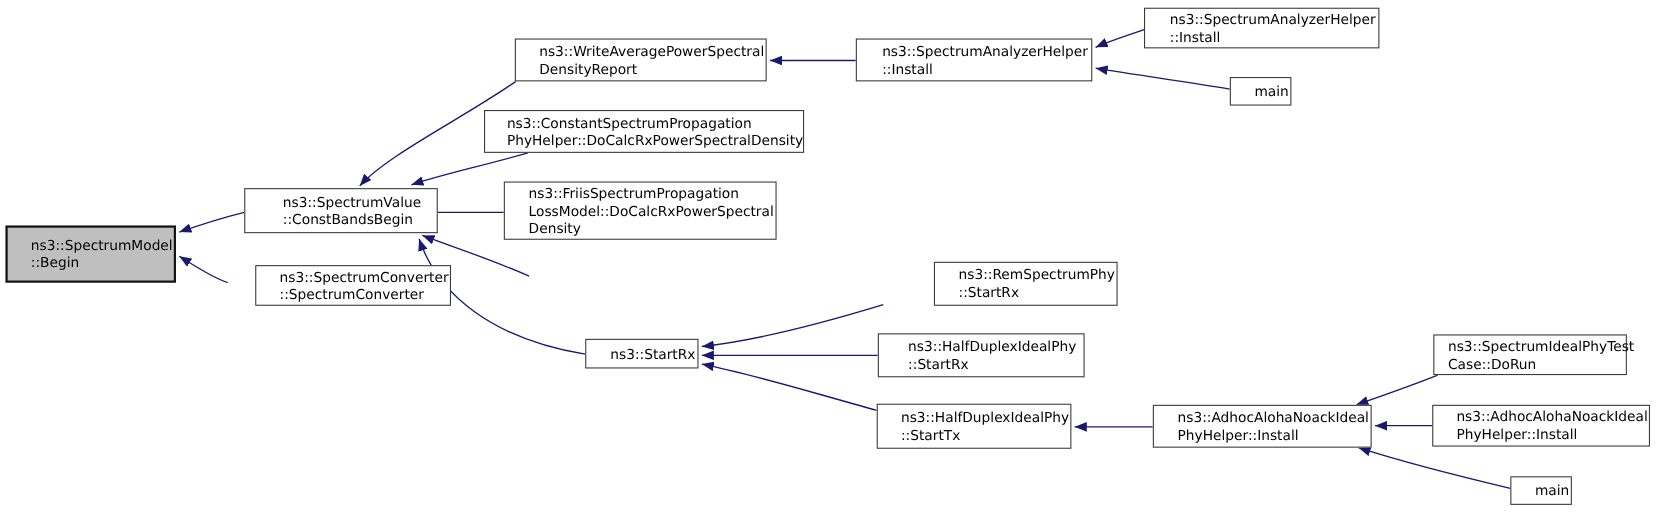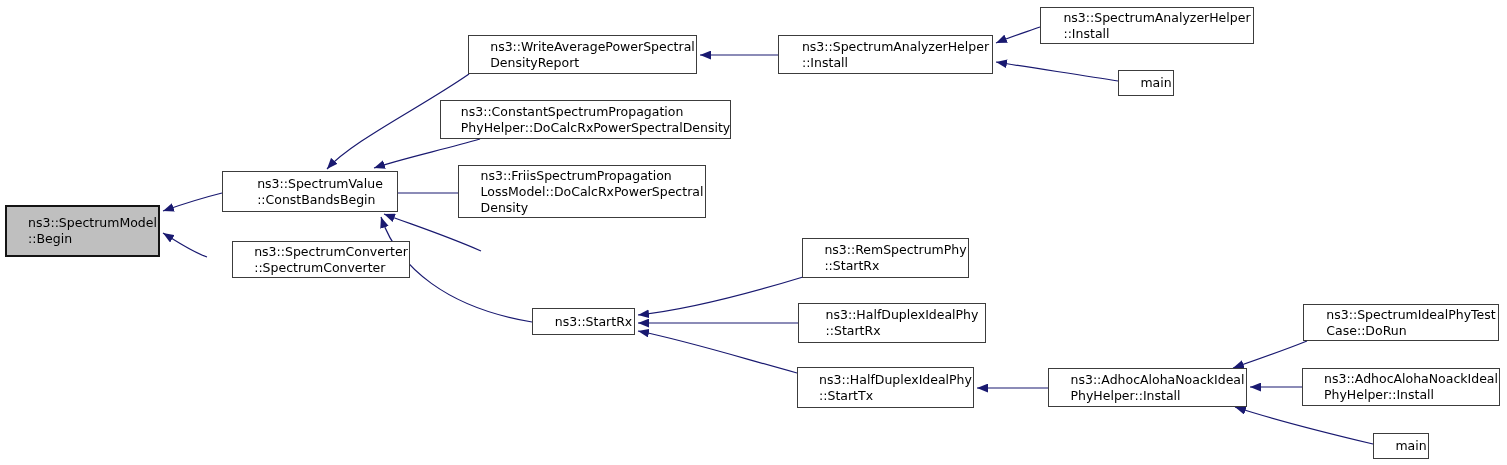--- a/index.html
+++ b/index.html
@@ -113,37 +113,37 @@
       <span>ns3::SpectrumAnalyzerHelper
 ::Install</span>
     </div>
     <div class="node" style="left: 1040px; top: 7px; width: 214px; height: 37px;">
       <span>ns3::SpectrumAnalyzerHelper
 ::Install</span>
     </div>
     <div class="node" style="left: 1118px; top: 70px; width: 56px; height: 26px;">
       <span>main</span>
     </div>
-    <div class="node" style="left: 802px; top: 238px; width: 167px; height: 40px;">
+    <div class="node" style="left: 849px; top: 238px; width: 167px; height: 40px;">
       <span>ns3::RemSpectrumPhy
 ::StartRx</span>
     </div>
     <div class="node" style="left: 798px; top: 303px; width: 188px; height: 40px;">
       <span>ns3::HalfDuplexIdealPhy
 ::StartRx</span>
     </div>
     <div class="node" style="left: 797px; top: 367px; width: 177px; height: 41px;">
       <span>ns3::HalfDuplexIdealPhy
 ::StartTx</span>
     </div>
     <div class="node" style="left: 1048px; top: 368px; width: 199px; height: 39px;">
       <span>ns3::AdhocAlohaNoackIdeal
 PhyHelper::Install</span>
     </div>
-    <div class="node" style="left: 1303px; top: 304px; width: 196px; height: 37px;">
+    <div class="node" style="left: 1303px; top: 304px; width: 176px; height: 37px;">
       <span>ns3::SpectrumIdealPhyTest
 Case::DoRun</span>
     </div>
     <div class="node" style="left: 1302px; top: 368px; width: 198px; height: 38px;">
       <span>ns3::AdhocAlohaNoackIdeal
 PhyHelper::Install</span>
     </div>
     <div class="node" style="left: 1373px; top: 433px; width: 56px; height: 26px;">
       <span>main</span>
     </div>

